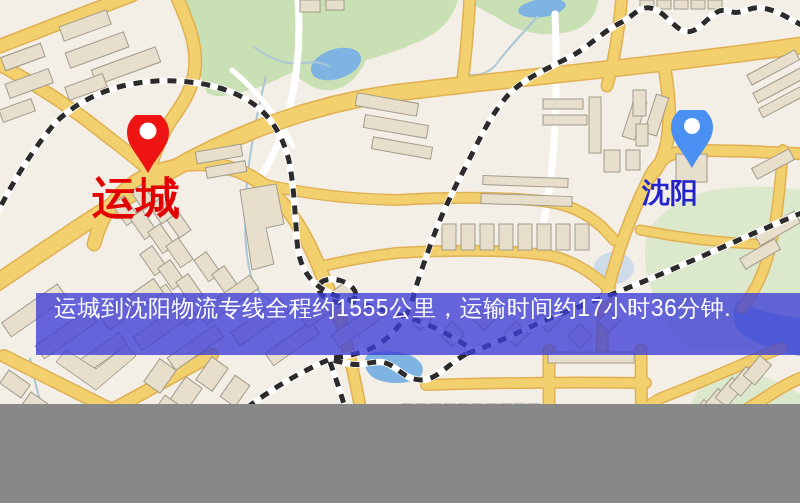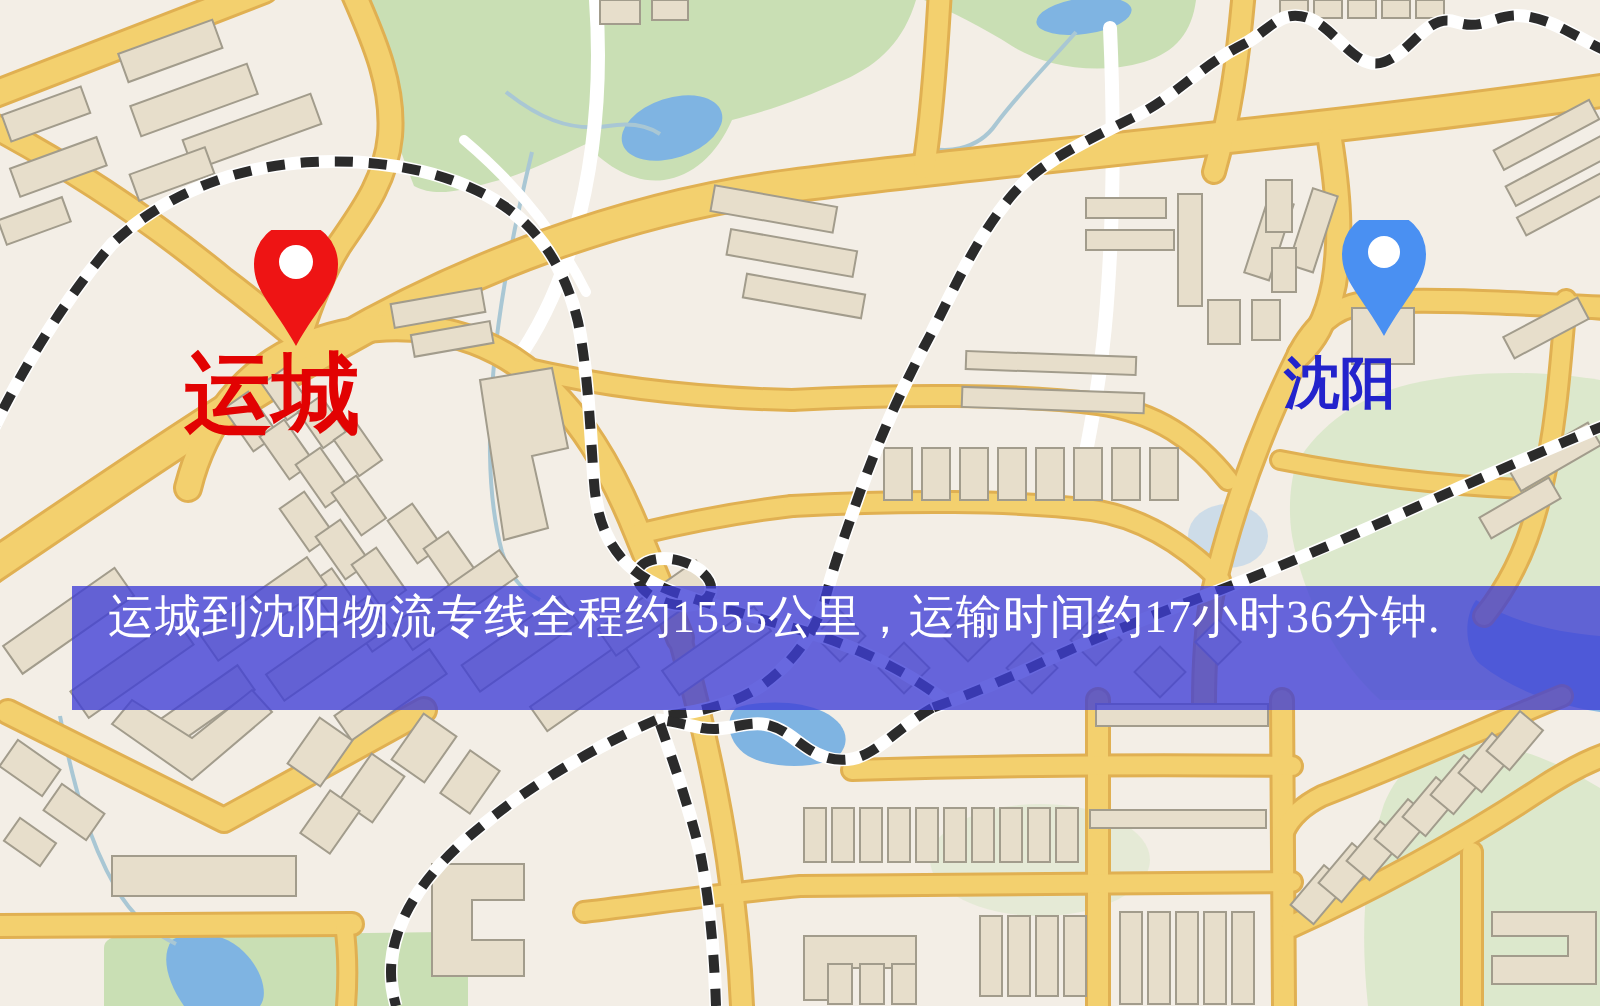--- a/index.html
+++ b/index.html
@@ -1,19 +1,19 @@
 <!DOCTYPE html>
 <html style="--map-background: #f3eee6; --banner-overlay: rgba(62,62,214,0.78); --banner-text: #ffffff; --origin-pin: #ee1414; --origin-label: #e20202; --destination-pin: #4a90f2; --destination-label: #2323cc; --road-fill: #f3d06e; --road-casing: #e0b052; --park-green: #c9dfb4; --water-blue: #7fb4e2; --building-fill: #e7decb; --railway-dark: #2b2b2b;"><head>
 <meta charset="utf-8">
 <style>
   html,body{margin:0;padding:0;background:#888;}
   .map-container{
-    position:relative;width:800px;height:503px;overflow:hidden;
+    position:relative;width:800px;height:404px;overflow:hidden;
     background:var(--map-background,#f3eee6);
-    font-family:Liberation Serif, serif;
+    font-family:Liberation Sans, sans-serif;
   }
   .map-svg{position:absolute;left:0;top:0;}
   
   .road-casing path{fill:none;stroke:var(--road-casing,#e0b052);stroke-linecap:round;stroke-linejoin:round;}
   .road-top path{fill:none;stroke:var(--road-fill,#f3d06e);stroke-linecap:round;stroke-linejoin:round;}
   .minor-road path{fill:none;stroke:#ffffff;stroke-linecap:round;}
   
   .rail-under path,.rail-under ellipse{fill:none;stroke:#ffffff;stroke-width:6.5;}
   .rail-over path,.rail-over ellipse{fill:none;stroke:var(--railway-dark,#2b2b2b);stroke-width:5;stroke-dasharray:9 8;}
   .buildings rect,.buildings path{fill:var(--building-fill,#e7decb);stroke:#a29c8c;stroke-width:1;}

